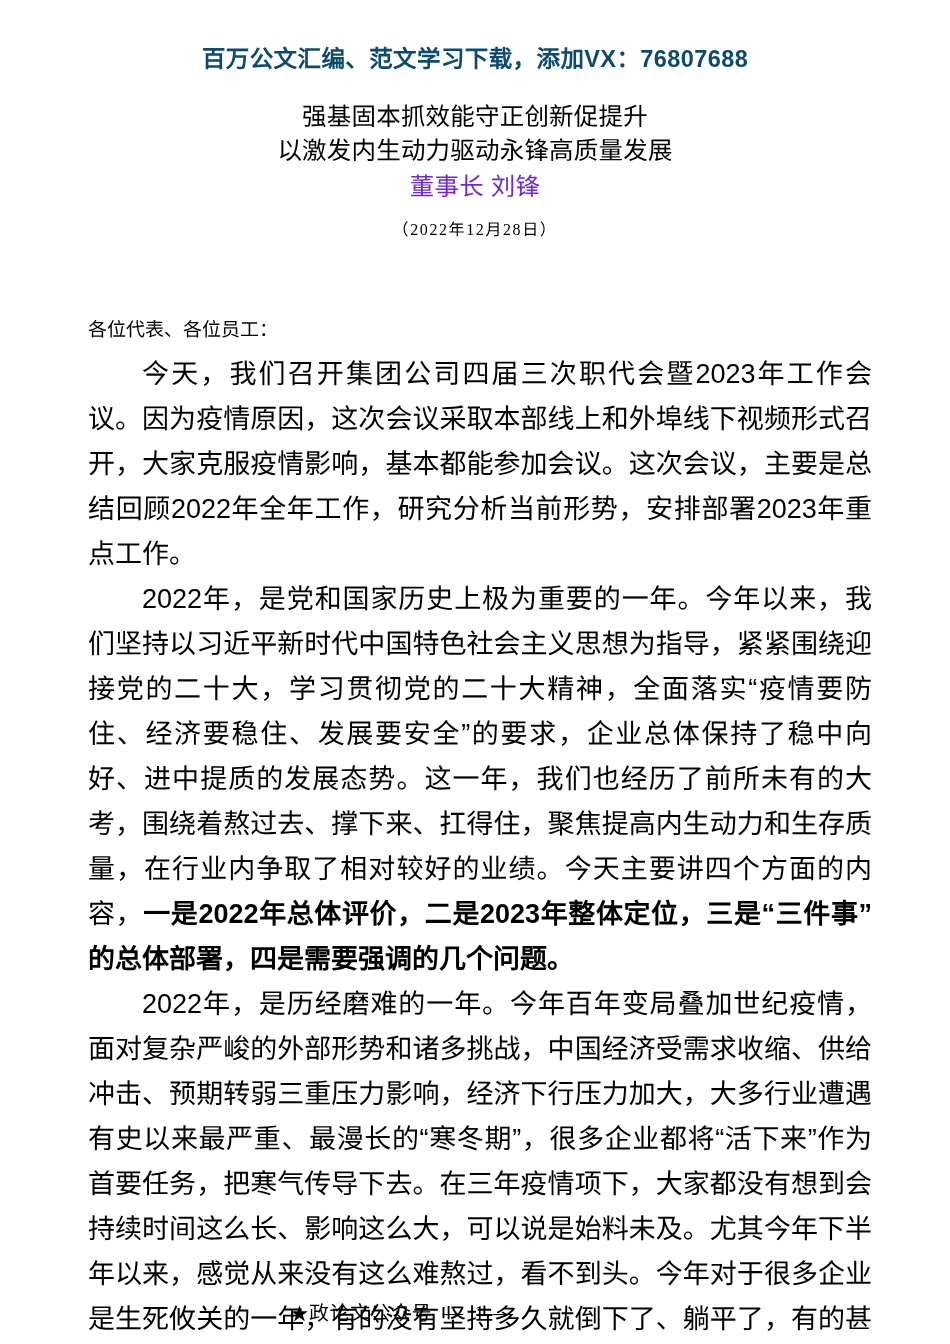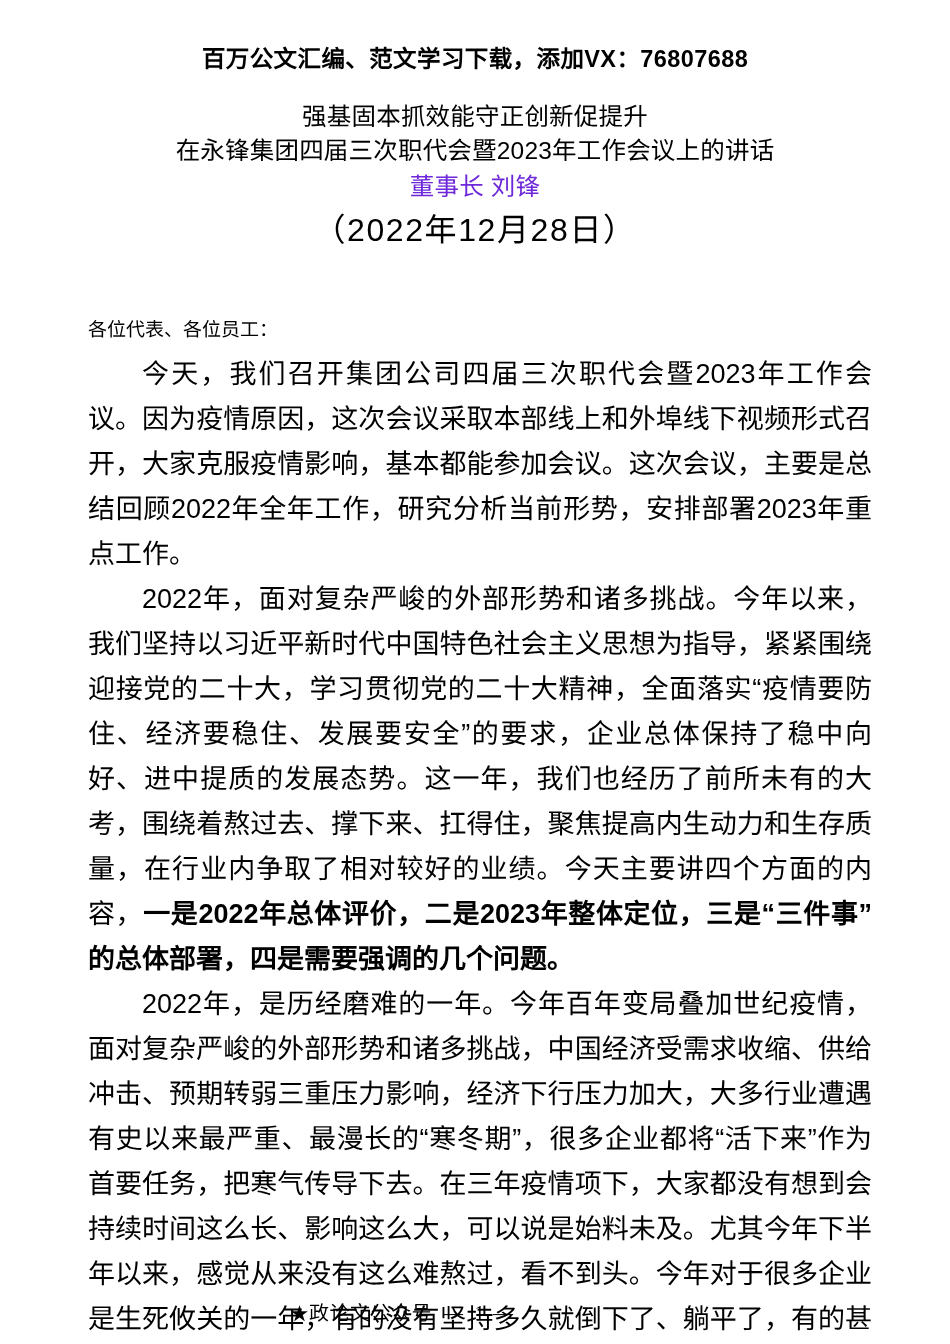--- a/index.html
+++ b/index.html
@@ -49,22 +49,22 @@
     white-space: nowrap;
   }
   .byline {
     font-size: 24.5px;
     line-height: 38px;
     color: #6d28d9;
     letter-spacing: 0.2px;
     white-space: nowrap;
   }
   .date-line {
-    font-family: Liberation Sans, sans-serif;
-    font-size: 32px;
+    font-family: Liberation Serif, serif;
+    font-size: 16px;
     line-height: 48px;
     color: #000;
     letter-spacing: 1.6px;
     white-space: nowrap;
   }
 
   
   .body-area {
     position: absolute;
     top: 307px;
@@ -118,36 +118,36 @@
     letter-spacing: 0.5px;
   }
   .footer-star { font-size: 18px; }
   .footer-pageno { letter-spacing: 3px; }
 </style>
 </head>
 <body>
 
 <div class="page">
 
-  <div class="promo-banner" style="color:#000000">百万公文汇编、范文学习下载，添加VX：76807688</div>
+  <div class="promo-banner" style="color:#0c4a6e">百万公文汇编、范文学习下载，添加VX：76807688</div>
 
   <div class="title-block">
     <div class="title-line">强基固本抓效能守正创新促提升</div>
-    <div class="title-line">在永锋集团四届三次职代会暨2023年工作会议上的讲话</div>
+    <div class="title-line">以激发内生动力驱动永锋高质量发展</div>
     <div class="byline">董事长  刘锋</div>
     <div class="date-line">（2022年12月28日）</div>
   </div>
 
   <div class="body-area">
 
     <div class="salutation">各位代表、各位员工：</div>
 
     <p class="para">今天，我们召开集团公司四届三次职代会暨2023年工作会议。因为疫情原因，这次会议采取本部线上和外埠线下视频形式召开，大家克服疫情影响，基本都能参加会议。这次会议，主要是总结回顾2022年全年工作，研究分析当前形势，安排部署2023年重点工作。</p>
 
-    <p class="para"><span>2022年，面对复杂严峻的外部形势和诸多挑战。今年以来，我们坚持以习近平新时代中国特色社会主义思想为指导，紧紧围绕迎接党的二十大，学习贯彻党的二十大精神，全面落实“疫情要防住、经济要稳住、发展要安全”的要求，企业总体保持了稳中向好、进中提质的发展态势。这一年，我们也经历了前所未有的大考，围绕着熬过去、撑下来、扛得住，聚焦提高内生动力和生存质量，在行业内争取了相对较好的业绩。今天主要讲四个方面的内容，</span><b>一是2022年总体评价，二是2023年整体定位，三是“三件事”的总体部署，四是需要强调的几个问题。</b></p>
+    <p class="para"><span>2022年，是党和国家历史上极为重要的一年。今年以来，我们坚持以习近平新时代中国特色社会主义思想为指导，紧紧围绕迎接党的二十大，学习贯彻党的二十大精神，全面落实“疫情要防住、经济要稳住、发展要安全”的要求，企业总体保持了稳中向好、进中提质的发展态势。这一年，我们也经历了前所未有的大考，围绕着熬过去、撑下来、扛得住，聚焦提高内生动力和生存质量，在行业内争取了相对较好的业绩。今天主要讲四个方面的内容，</span><b>一是2022年总体评价，二是2023年整体定位，三是“三件事”的总体部署，四是需要强调的几个问题。</b></p>
 
 
     <p class="para">2022年，是历经磨难的一年。今年百年变局叠加世纪疫情，面对复杂严峻的外部形势和诸多挑战，中国经济受需求收缩、供给冲击、预期转弱三重压力影响，经济下行压力加大，大多行业遭遇有史以来最严重、最漫长的“寒冬期”，很多企业都将“活下来”作为首要任务，把寒气传导下去。在三年疫情项下，大家都没有想到会持续时间这么长、影响这么大，可以说是始料未及。尤其今年下半年以来，感觉从来没有这么难熬过，看不到头。今年对于很多企业是生死攸关的一年，有的没有坚持多久就倒下了、躺平了，有的甚至直接就不存在了。苦熬三年，还是倒在了黎明前，给从业者带来了很多的就业压力、生活压力和心理压力，很无奈很心酸也很焦虑。近期，国家将一肩挑的管控重担放下了，靠企业和个人自己扛了以后，基本处于全民渡劫、全民感染状态，我们很多同志及家属也刚刚经历了病症的煎熬，过程也比较痛苦。同时，也深</p>
 
   </div>
 
   <div class="footer">
     <span class="footer-inner"><span class="footer-star">★</span><span>政论文公众号</span>&nbsp;&nbsp;<span>—</span>&nbsp;&nbsp;<span class="footer-pageno">1</span>&nbsp;<span>—</span></span>
   </div>
 

